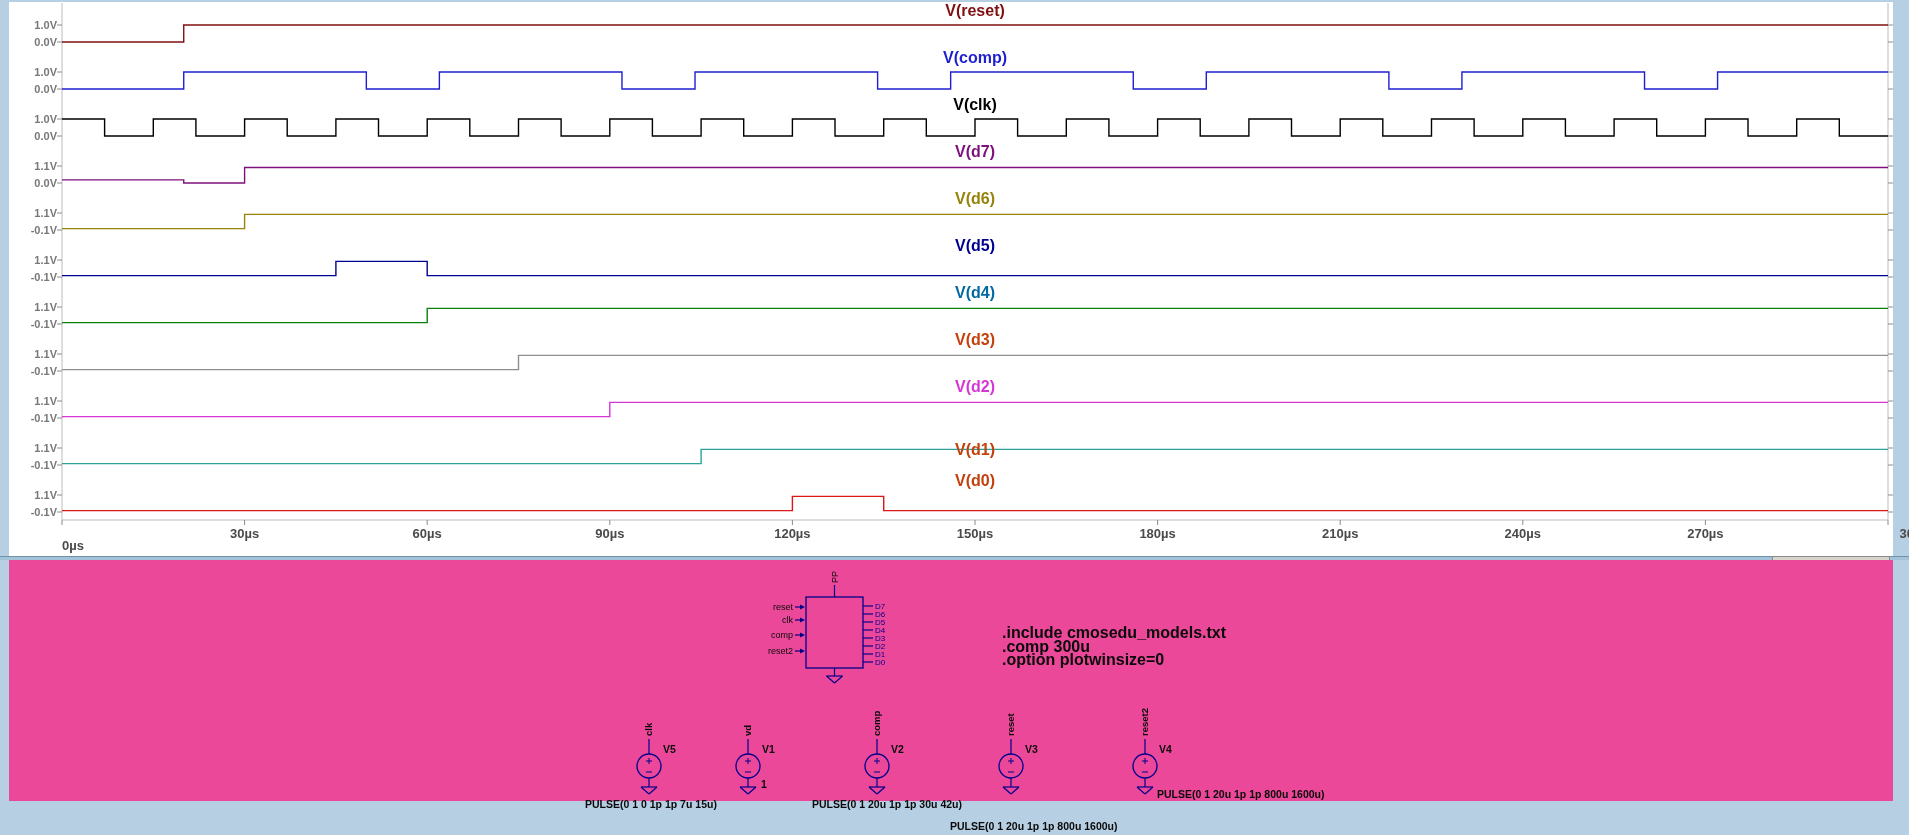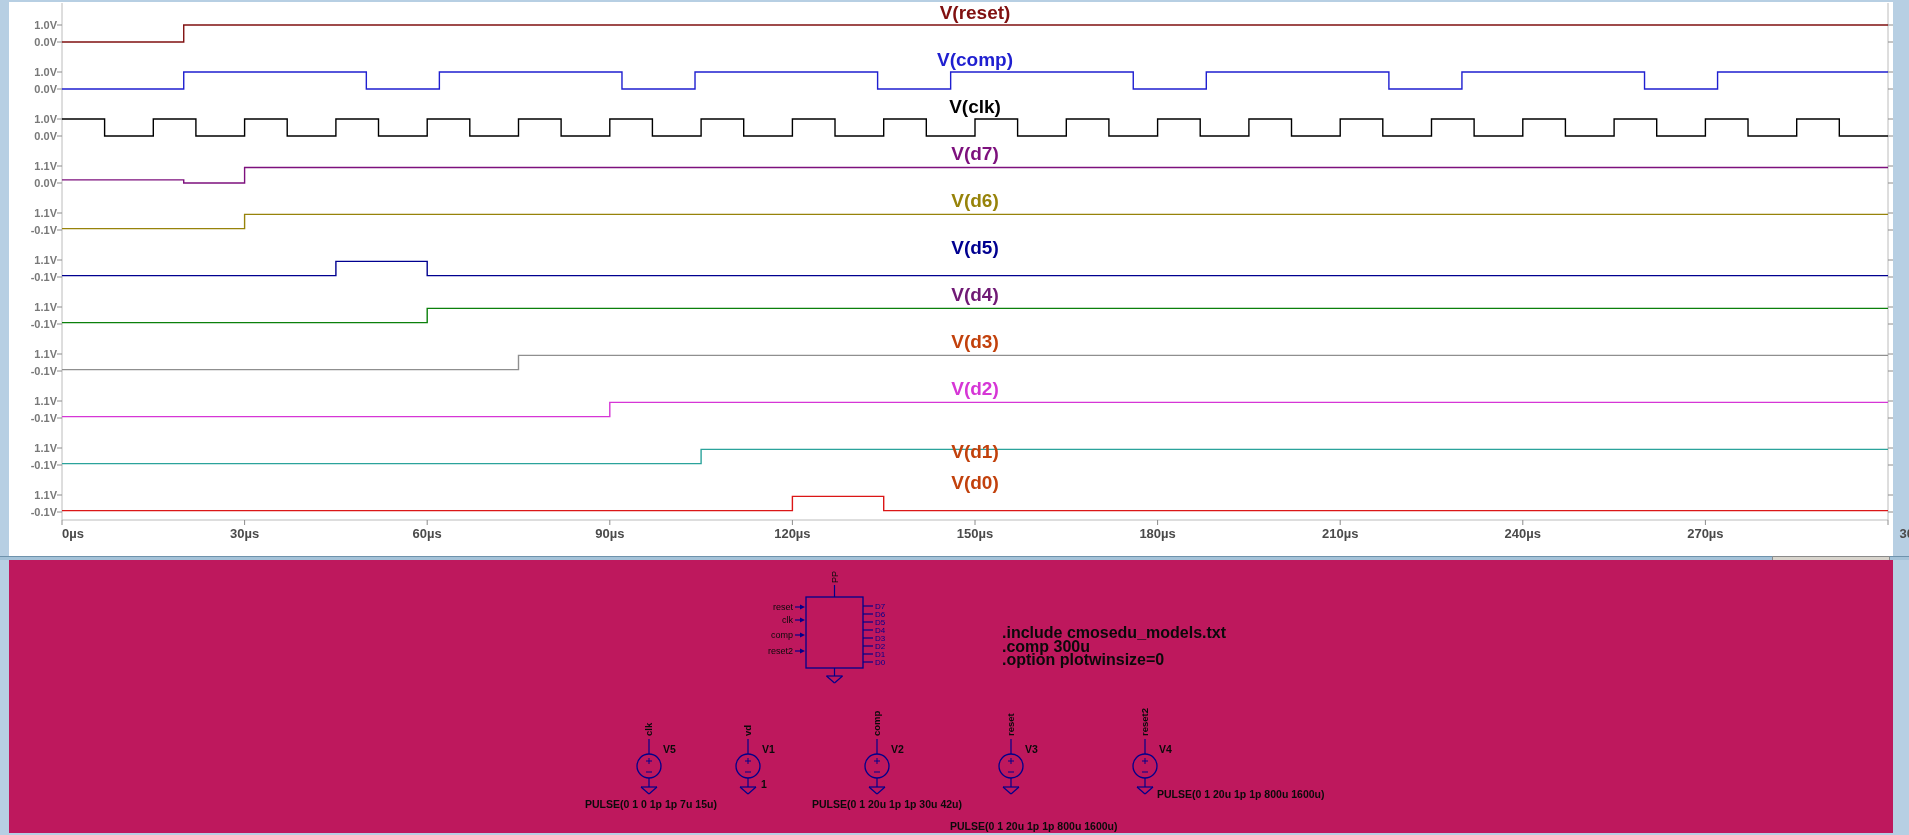--- a/index.html
+++ b/index.html
@@ -1,26 +1,26 @@
 <!DOCTYPE html>
 <html><head>
 <meta charset="utf-8">
 <style>
   *{box-sizing:border-box;margin:0;padding:0}
   html,body{width:1909px;height:835px;overflow:hidden}
   body{font-family:"Liberation Sans","DejaVu Sans",sans-serif;background:#b7cfe3}
   #window{position:relative;width:1909px;height:835px;background:#b7cfe3}
   #waveform-area{position:absolute;left:9px;top:2px;width:1884px;height:554px;background:#ffffff}
   #plot-svg{position:absolute;left:0;top:0}
-  .trace-name{position:absolute;transform:translateX(-50%);font-weight:bold;font-size:19px;white-space:nowrap}
+  .trace-name{position:absolute;transform:translateX(-50%);font-weight:bold;font-size:16px;white-space:nowrap}
   .y-label{position:absolute;left:8px;width:40px;text-align:right;font-size:11px;font-weight:bold;color:#787878;transform:translateY(-50%);white-space:nowrap}
   .x-label{position:absolute;top:524px;font-size:13px;font-weight:bold;color:#4a4a4a;transform:translateX(-50%);white-space:nowrap}
   #divider{position:absolute;left:0;top:556px;width:1909px;height:4px;background:#a4c2d8;border-top:1px solid #6e92ac}
   #hscroll{position:absolute;left:1772px;top:556px;width:118px;height:12px;background:#d8d4cc;border:1px solid #8a8a8a;border-radius:1px}
-  #schematic-area{position:absolute;left:9px;top:560px;width:1884px;height:273px;background:#be185d}
+  #schematic-area{position:absolute;left:9px;top:560px;width:1884px;height:241px;background:#ec4899}
   #schematic-svg{position:absolute;left:0;top:0}
   #directives{position:absolute;left:993px;top:66px}
   .directive{font-size:16px;font-weight:700;color:#0a0a0a;line-height:13.5px;white-space:nowrap}
   .annot{position:absolute;font-size:10.5px;font-weight:700;color:#0a0a0a;white-space:nowrap}
 </style>
 </head>
 <body>
 
 <div id="window">
 
@@ -109,34 +109,34 @@
       <div class="y-label" style="top: 181px;">0.0V</div>
       <div class="trace-name" style="left: 966px; top: 141px; color: rgb(125, 16, 125);">V(d7)</div>
       <div class="y-label" style="top: 211px;">1.1V</div>
       <div class="y-label" style="top: 228px;">-0.1V</div>
       <div class="trace-name" style="left: 966px; top: 188px; color: rgb(151, 131, 10);">V(d6)</div>
       <div class="y-label" style="top: 258px;">1.1V</div>
       <div class="y-label" style="top: 275px;">-0.1V</div>
       <div class="trace-name" style="left: 966px; top: 235px; color: rgb(0, 0, 144);">V(d5)</div>
       <div class="y-label" style="top: 305px;">1.1V</div>
       <div class="y-label" style="top: 322px;">-0.1V</div>
-      <div class="trace-name" style="left: 966px; top: 282px; color: #701a75;">V(d4)</div>
+      <div class="trace-name" style="left: 966px; top: 282px; color: #0369a1;">V(d4)</div>
       <div class="y-label" style="top: 352px;">1.1V</div>
       <div class="y-label" style="top: 369px;">-0.1V</div>
       <div class="trace-name" style="left: 966px; top: 329px; color: #c2410c;">V(d3)</div>
       <div class="y-label" style="top: 399px;">1.1V</div>
       <div class="y-label" style="top: 416px;">-0.1V</div>
       <div class="trace-name" style="left: 966px; top: 376px; color: rgb(214, 54, 214);">V(d2)</div>
       <div class="y-label" style="top: 446px;">1.1V</div>
       <div class="y-label" style="top: 463px;">-0.1V</div>
       <div class="trace-name" style="left: 966px; top: 439px; color: #c2410c;">V(d1)</div>
       <div class="y-label" style="top: 493px;">1.1V</div>
       <div class="y-label" style="top: 510px;">-0.1V</div>
       <div class="trace-name" style="left: 966px; top: 470px; color: #c2410c;">V(d0)</div>
-      <div class="x-label" style="left: 53px; transform: none;">0µs</div>
+      <div class="x-label" style="left: 53px; transform: none; margin-top: 12px;">0µs</div>
       <div class="x-label" style="left: 235.6px;">30µs</div>
       <div class="x-label" style="left: 418.2px;">60µs</div>
       <div class="x-label" style="left: 600.8px;">90µs</div>
       <div class="x-label" style="left: 783.4px;">120µs</div>
       <div class="x-label" style="left: 966px;">150µs</div>
       <div class="x-label" style="left: 1148.6px;">180µs</div>
       <div class="x-label" style="left: 1331.2px;">210µs</div>
       <div class="x-label" style="left: 1513.8px;">240µs</div>
       <div class="x-label" style="left: 1696.4px;">270µs</div>
       <div class="x-label" style="left: 1879px; transform: translateX(-100%); margin-left: 48px;">300µs</div>

